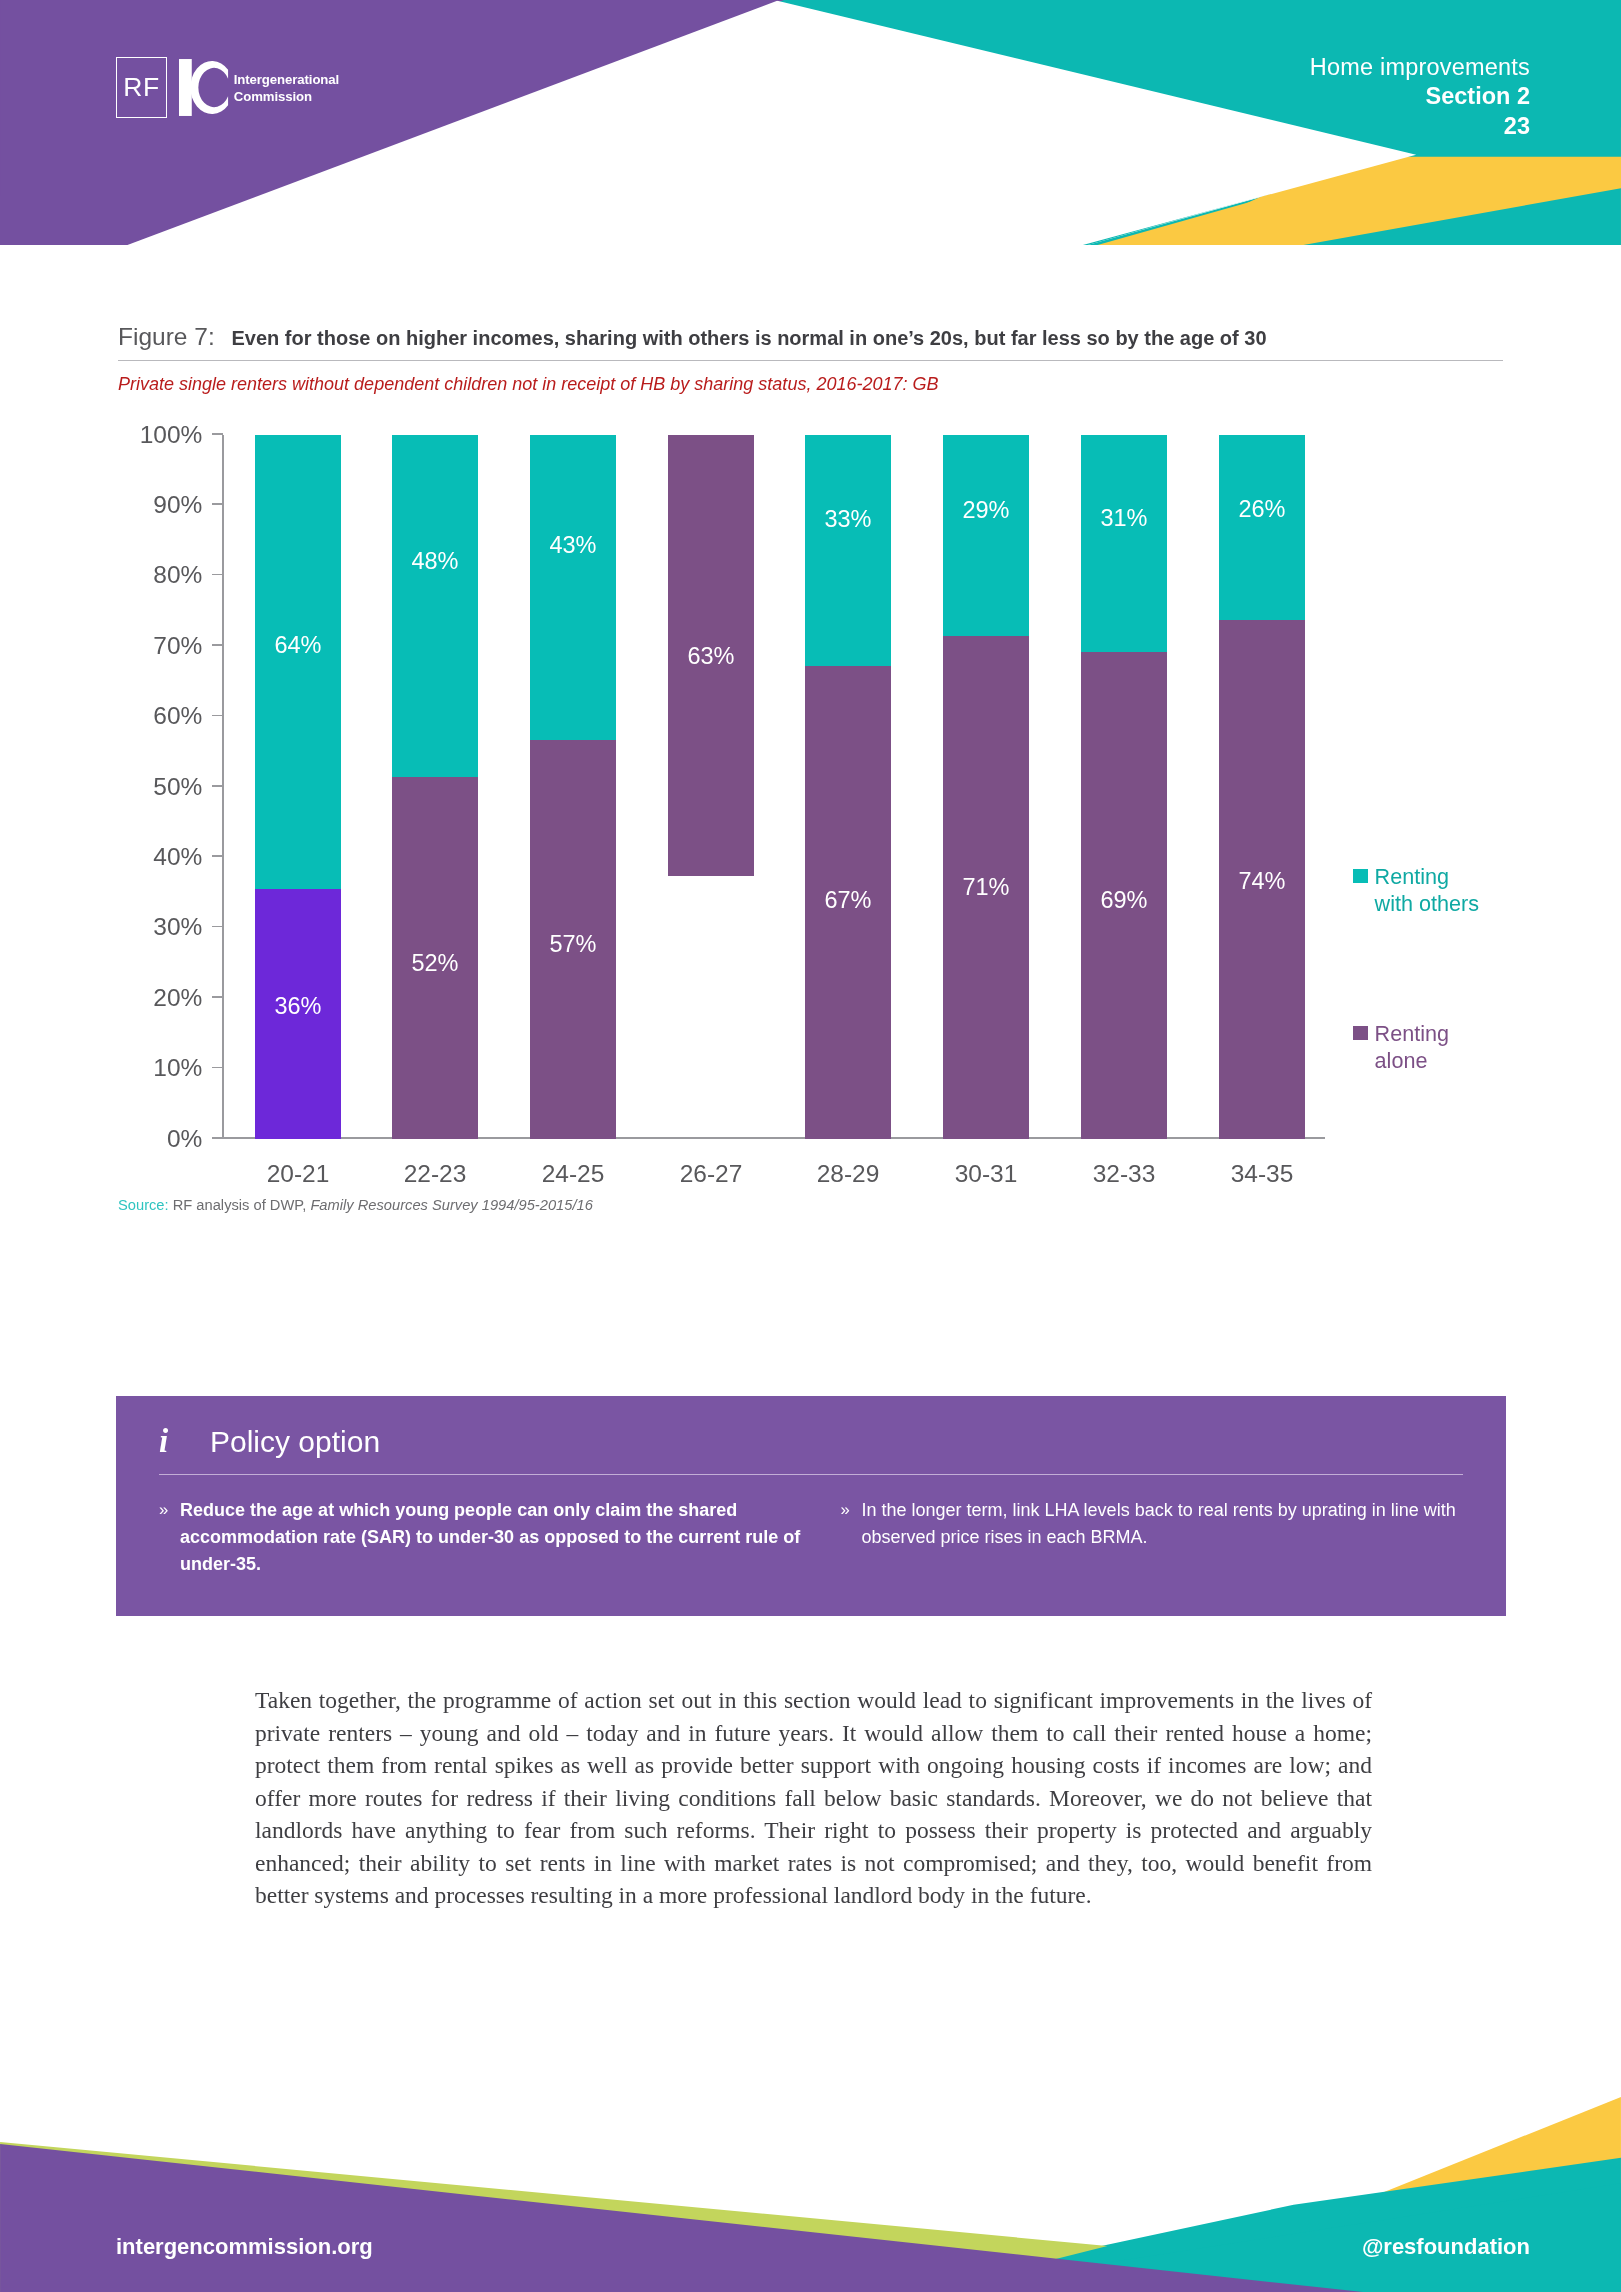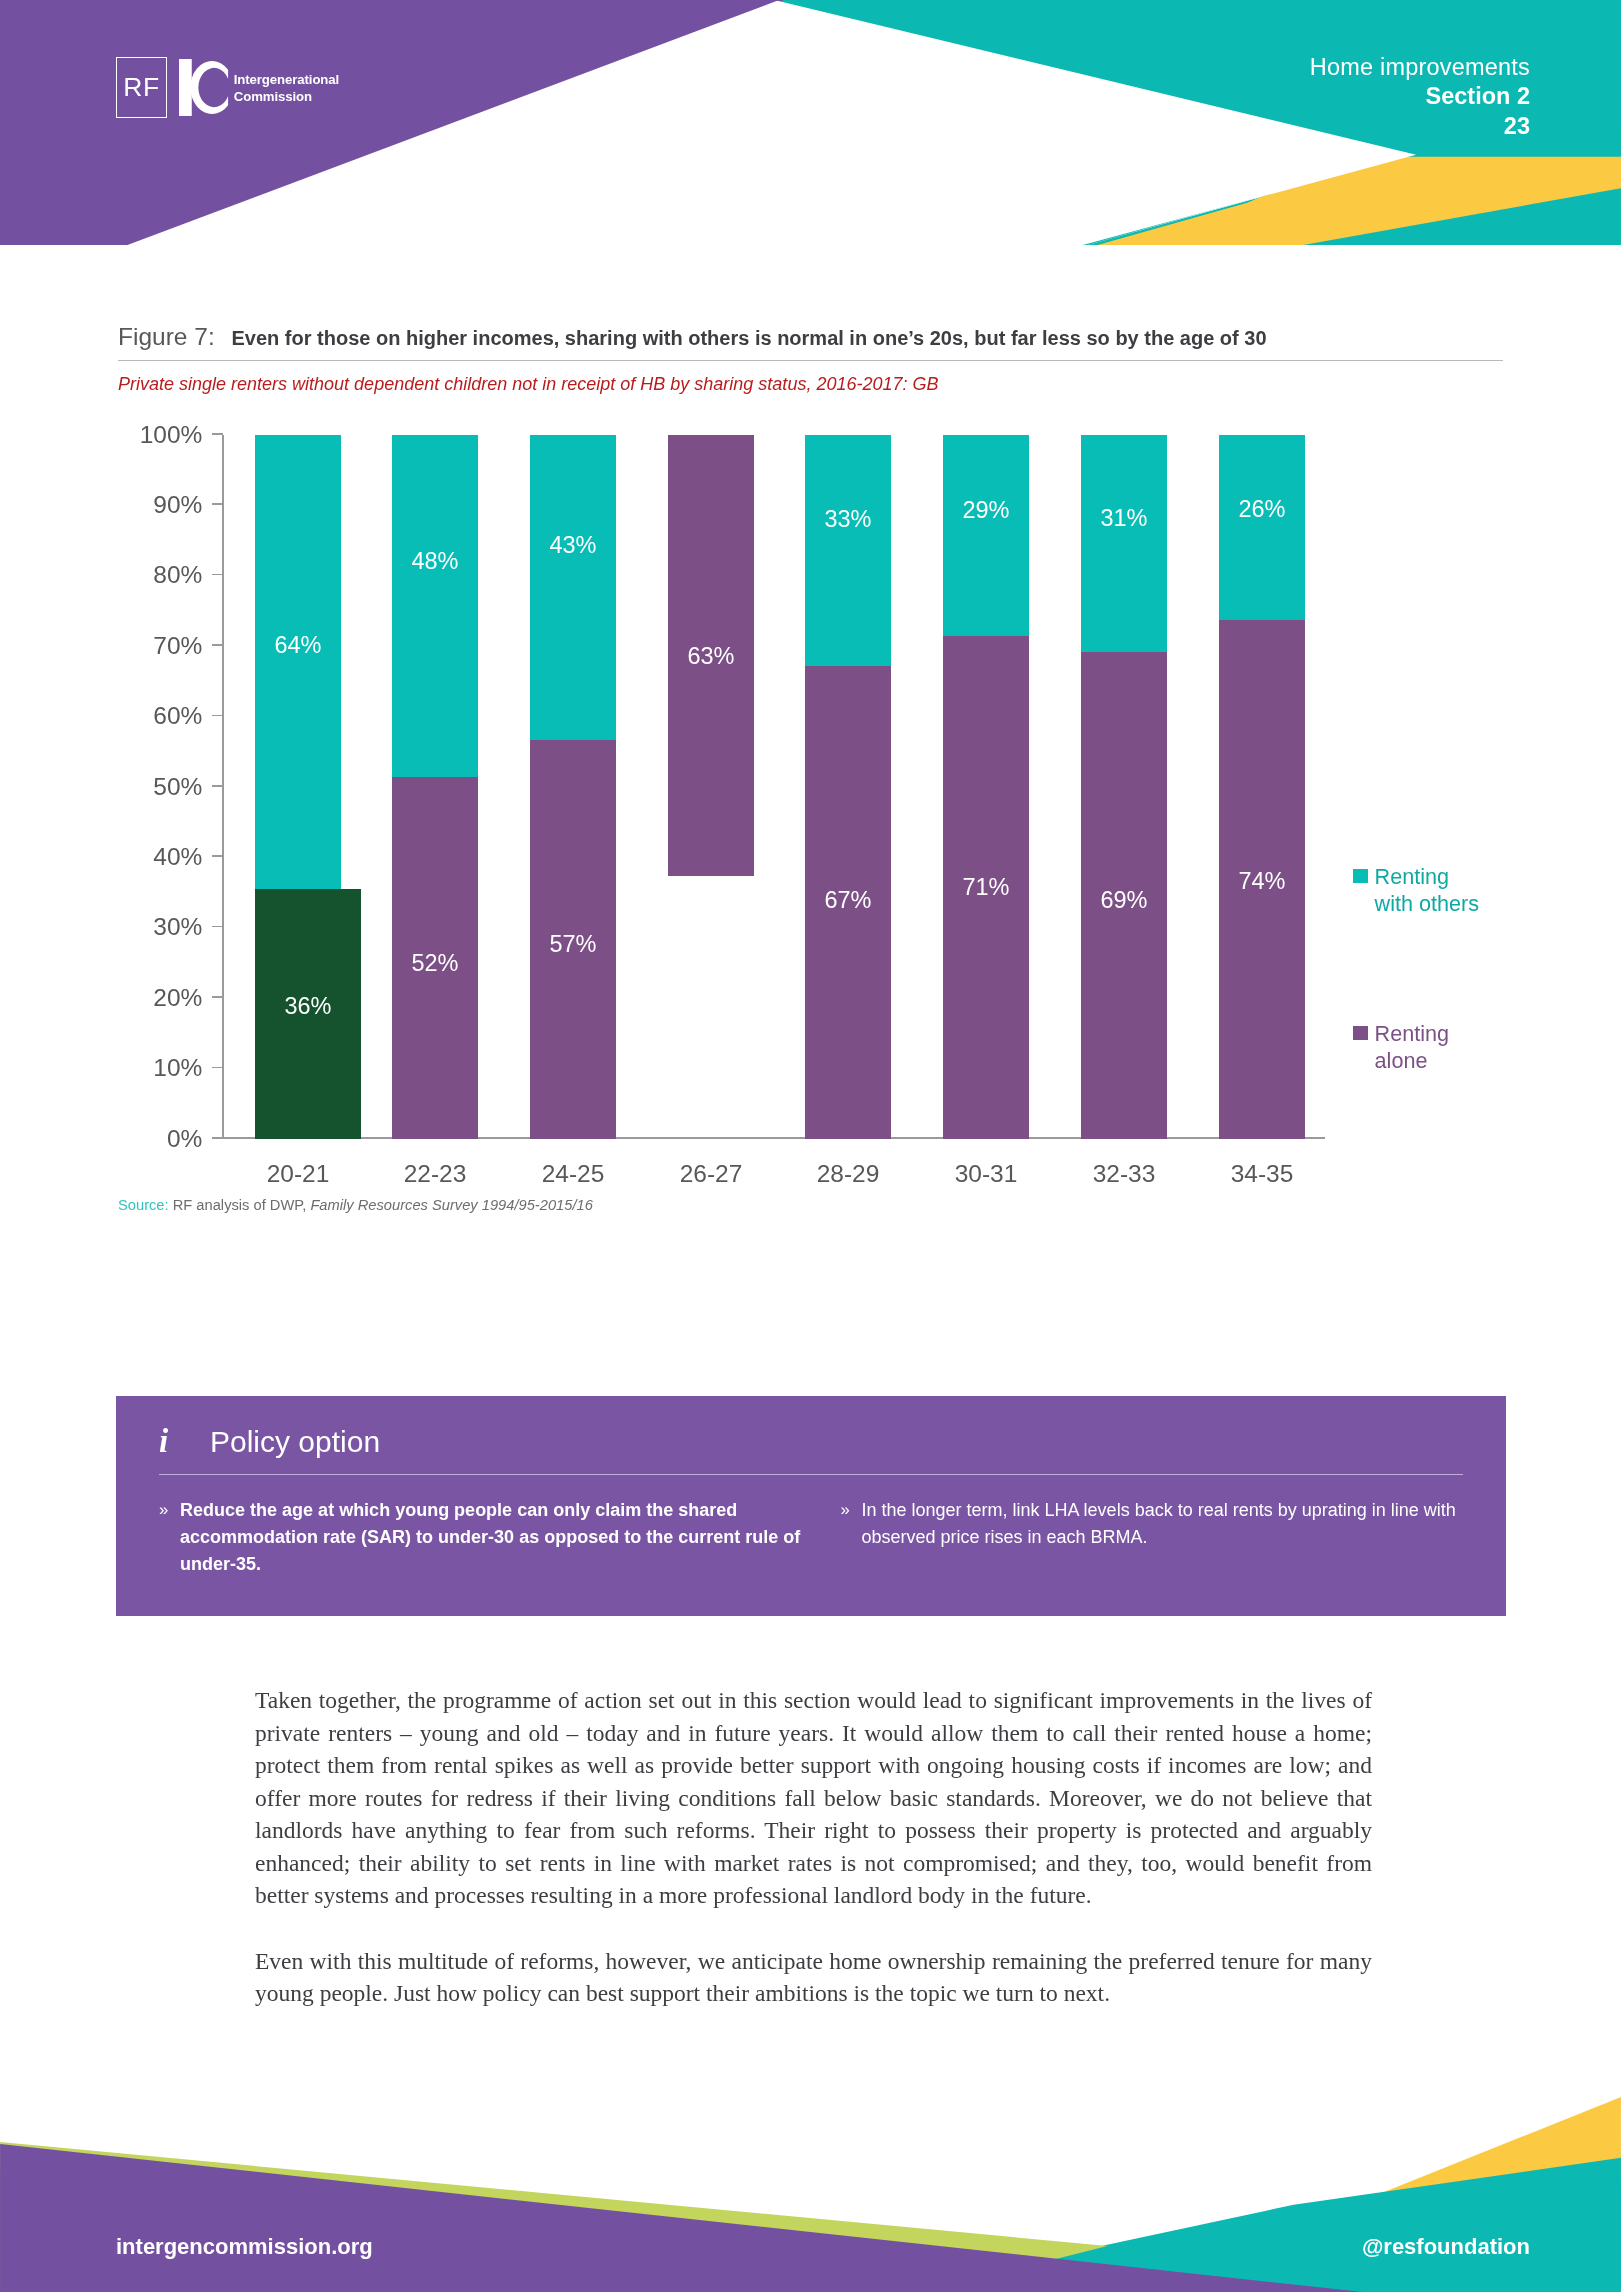--- a/index.html
+++ b/index.html
@@ -395,21 +395,21 @@
           <div class="ylabel" style="bottom: 90%; top: auto; transform: translateY(50%);">90%</div>
           <div class="tickmark" style="bottom: 100%;"></div>
           <div class="ylabel" style="bottom: 100%; top: auto; transform: translateY(50%);">100%</div>
         </div>
 
       <div id="bars">
           <div class="bar" style="left: 32px;">
             <div class="seg seg-top" style="height: 64.5%; background: rgb(7, 189, 182);">
               <div class="seg-lab" style="bottom: 50.5891%;">64%</div>
             </div>
-            <div class="seg seg-bot" style="height: 35.5%; background: #14532d; padding-left: 20px;">
+            <div class="seg seg-bot" style="height: 35.5%; background: #6d28d9;">
               <div class="seg-lab" style="bottom: 47.5211%;">36%</div>
             </div>
             <div class="xlabel">20-21</div>
           </div>
           <div class="bar" style="left: 169px;">
             <div class="seg seg-top" style="height: 48.6%; background: rgb(7, 189, 182);">
               <div class="seg-lab" style="bottom: 59.0206%;">48%</div>
             </div>
             <div class="seg seg-bot" style="height: 51.4%; background: rgb(124, 80, 134);">
               <div class="seg-lab" style="bottom: 44.5837%;">52%</div>
@@ -499,21 +499,20 @@
     </div>
     <div id="policy-col-2" class="policy-col">
       <span class="guillemet">»</span>
       <span id="policy-text-2" class="policy-text">In the longer term, link LHA levels back to real rents by uprating in line with observed price rises in each BRMA.</span>
     </div>
   </div>
 </div>
 
 <div id="body-text">
   <p class="body-para">Taken together, the programme of action set out in this section would lead to significant improvements in the lives of private renters – young and old – today and in future years. It would allow them to call their rented house a home; protect them from rental spikes as well as provide better support with ongoing housing costs if incomes are low; and offer more routes for redress if their living conditions fall below basic standards. Moreover, we do not believe that landlords have anything to fear from such reforms. Their right to possess their property is protected and arguably enhanced; their ability to set rents in line with market rates is not compromised; and they, too, would benefit from better systems and processes resulting in a more professional landlord body in the future.</p>
-  <p class="body-para">Even with this multitude of reforms, however, we anticipate home ownership remaining the preferred tenure for many young people. Just how policy can best support their ambitions is the topic we turn to next.</p>
 </div>
 
 <div id="footer">
   <svg id="footer-svg" width="1621" height="196" viewBox="0 0 1654 200">
     <rect x="0" y="0" width="1654" height="200" fill="#ffffff"></rect>
 
     <polygon points="1654,0 1654,110 1380,110" fill="#fbc942"></polygon>
 
     <polygon points="1654,62 1654,200 900,200 1320,110" fill="#0cb8b2"></polygon>
     <polygon points="1654,88 1654,200 930,200" fill="#0cb8b2"></polygon>

